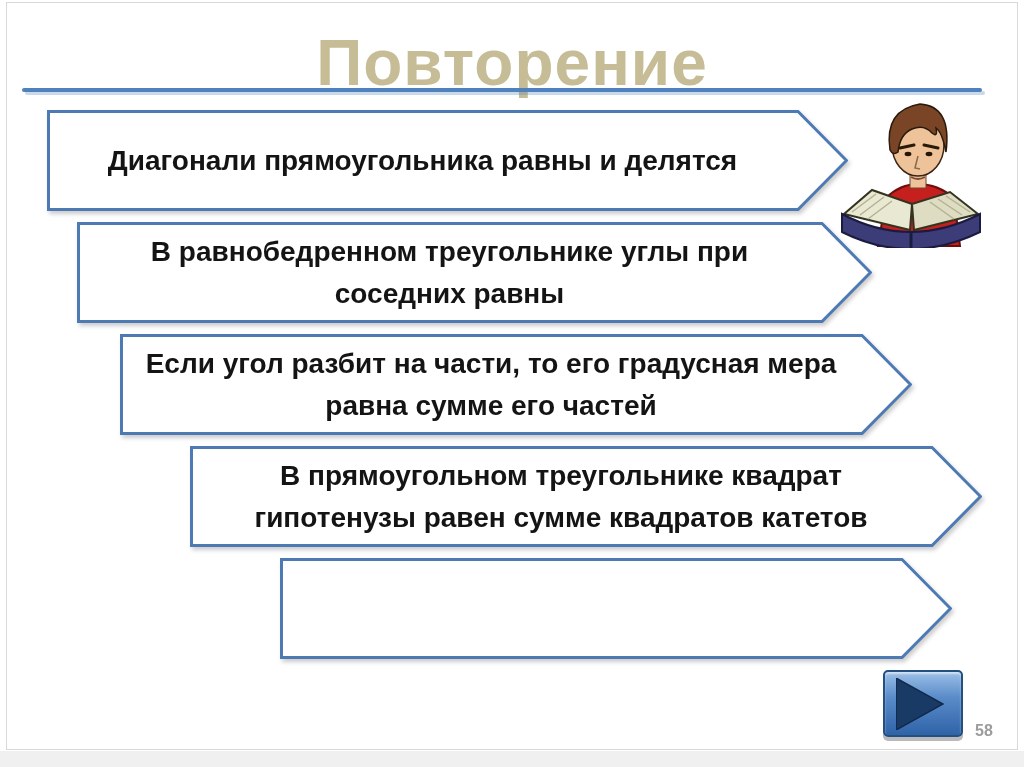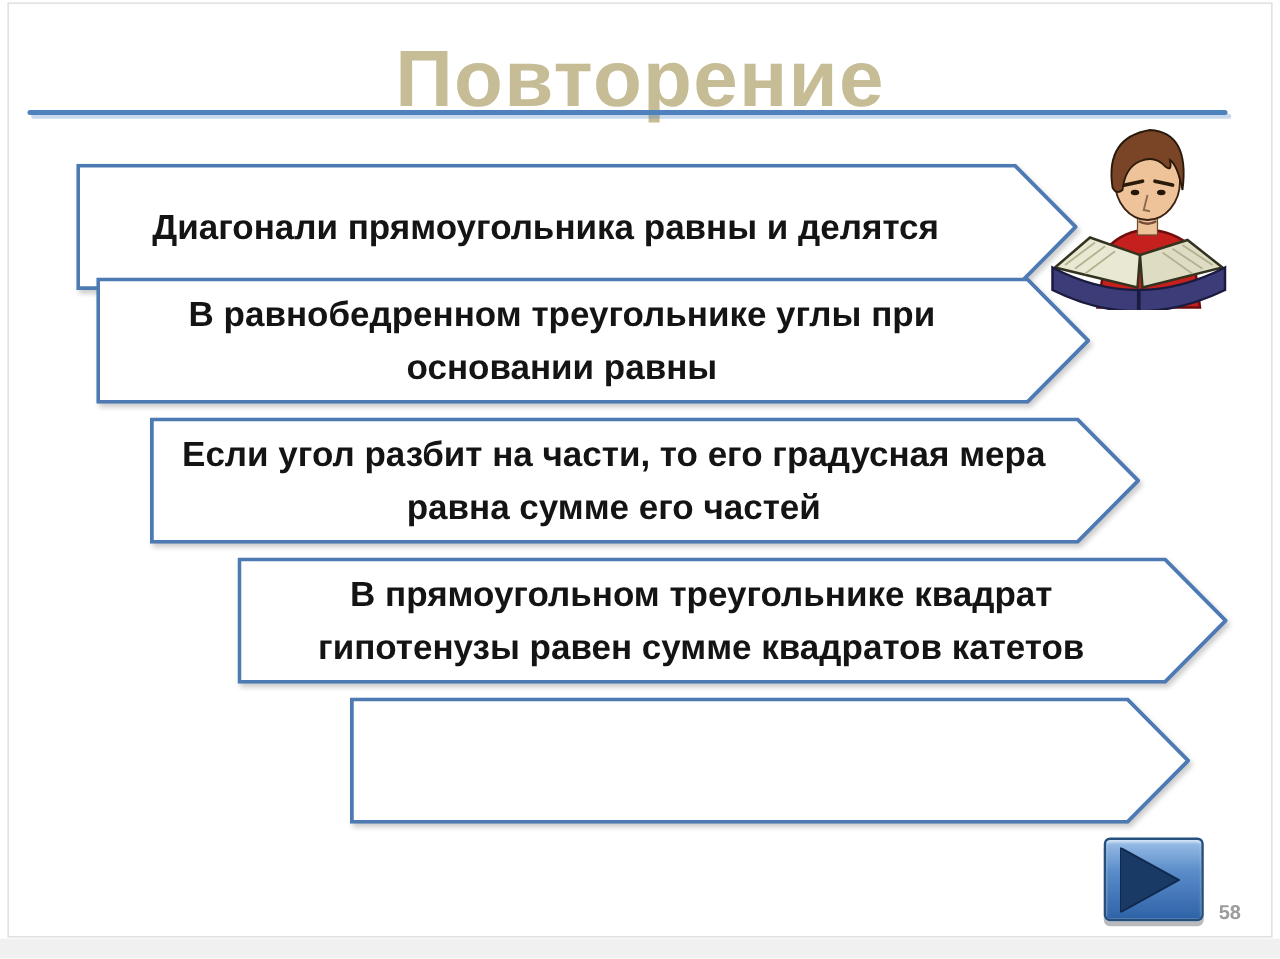--- a/index.html
+++ b/index.html
@@ -22,21 +22,21 @@
     position:absolute;left:22px;top:88px;width:960px;height:4px;background:#4f81bd;
     border-radius:2px;box-shadow:3px 3px 0 rgba(79,129,189,0.30);
   }
   .arrow-box{position:absolute;height:101px;}
   .arrow-box svg{position:absolute;left:0;top:0;filter:drop-shadow(2px 3px 2px rgba(110,110,110,0.35));}
   .box-text{
     position:absolute;left:0;right:50px;top:0;height:101px;
     display:flex;flex-direction:column;align-items:center;justify-content:center;
     font-size:28px;font-weight:bold;color:#141414;line-height:42px;text-align:center;
   }
-  .b1{left:61px;top:110px;width:801px;margin-top:21px;}
+  .b1{left:47px;top:110px;width:801px;}
   .b2{left:77px;top:222px;width:795px;}
   .b3{left:120px;top:334px;width:792px;}
   .b4{left:190px;top:446px;width:792px;}
   .b5{left:280px;top:558px;width:672px;}
   .figure{position:absolute;left:830px;top:98px;}
   .next-button{
     position:absolute;left:883px;top:670px;width:80px;height:67px;
     background:linear-gradient(180deg,#9cc0e8 0%,#5a8cc9 40%,#2f63a8 100%);
     border:2px solid #24507e;border-radius:5px;box-sizing:border-box;
     box-shadow:0 4px 0 rgba(100,100,110,0.45), inset 0 2px 2px rgba(255,255,255,0.55);
@@ -95,21 +95,21 @@
       <div>Диагонали прямоугольника равны и делятся</div>
     </div>
   </div>
 
   <div class="arrow-box b2">
     <svg width="795" height="101" viewBox="0 0 795 101">
       <polygon points="1.5,1.5 745,1.5 793.5,50.5 745,99.5 1.5,99.5" fill="#ffffff" stroke="#4e7ab4" stroke-width="3"></polygon>
     </svg>
     <div class="box-text">
       <div>В равнобедренном треугольнике углы при</div>
-      <div>основании равны</div>
+      <div>соседних равны</div>
     </div>
   </div>
 
   <div class="arrow-box b3">
     <svg width="792" height="101" viewBox="0 0 792 101">
       <polygon points="1.5,1.5 742,1.5 790.5,50.5 742,99.5 1.5,99.5" fill="#ffffff" stroke="#4e7ab4" stroke-width="3"></polygon>
     </svg>
     <div class="box-text">
       <div>Если угол разбит на части, то его градусная мера</div>
       <div>равна сумме его частей</div>

